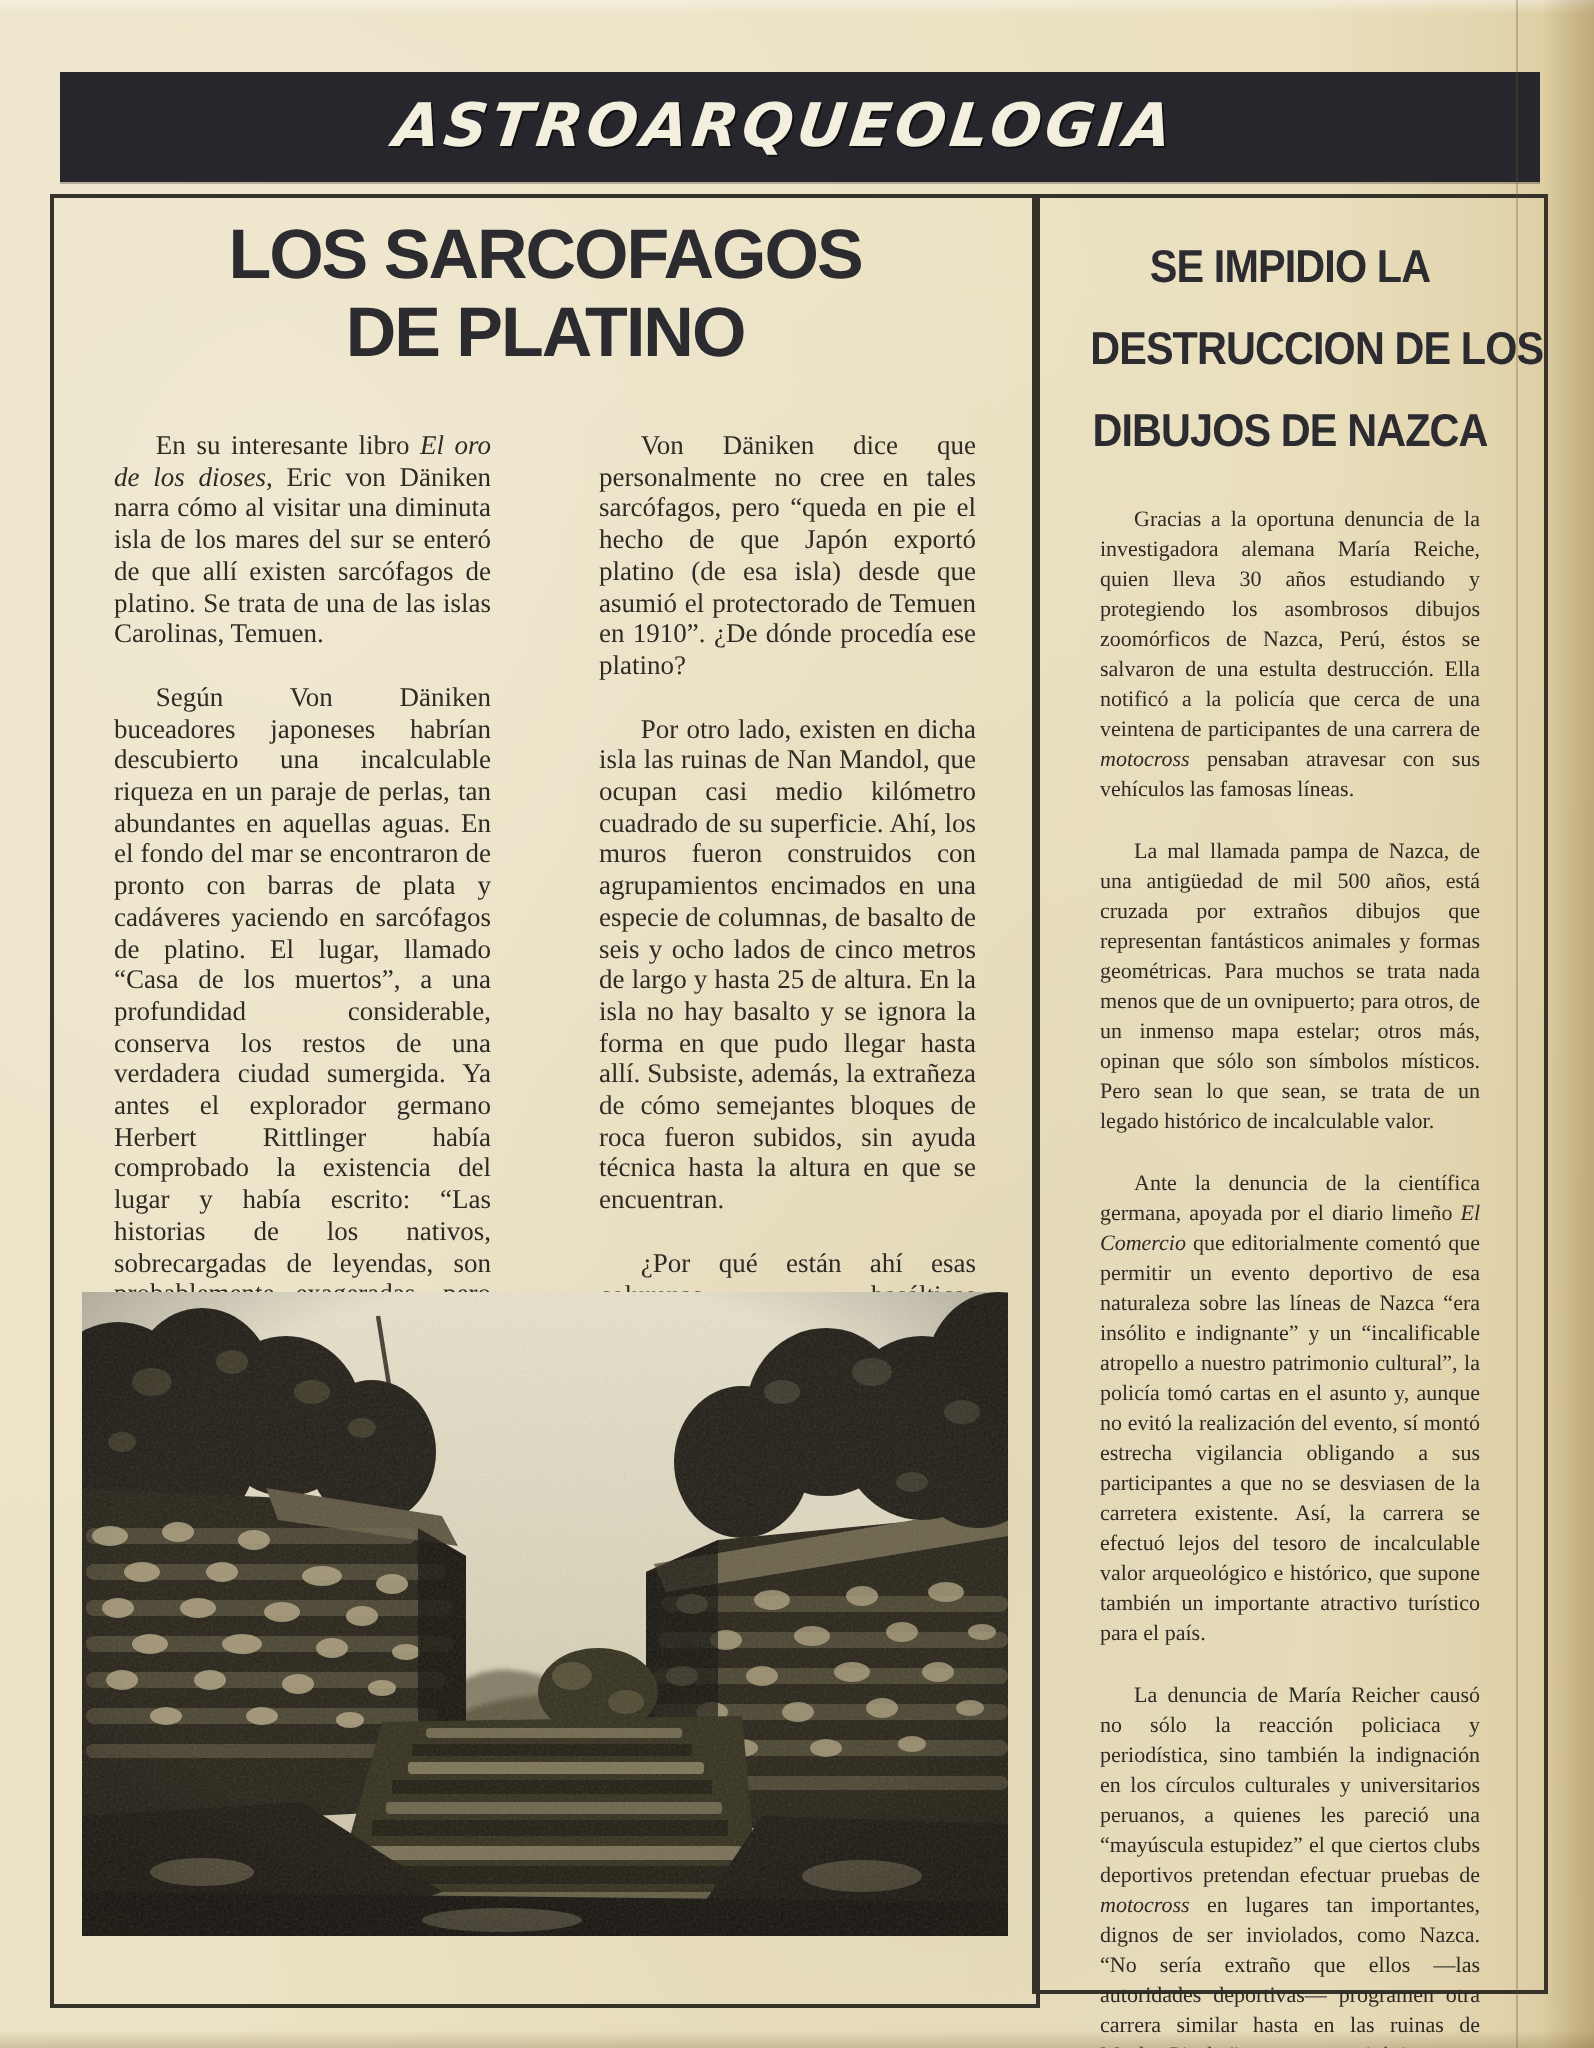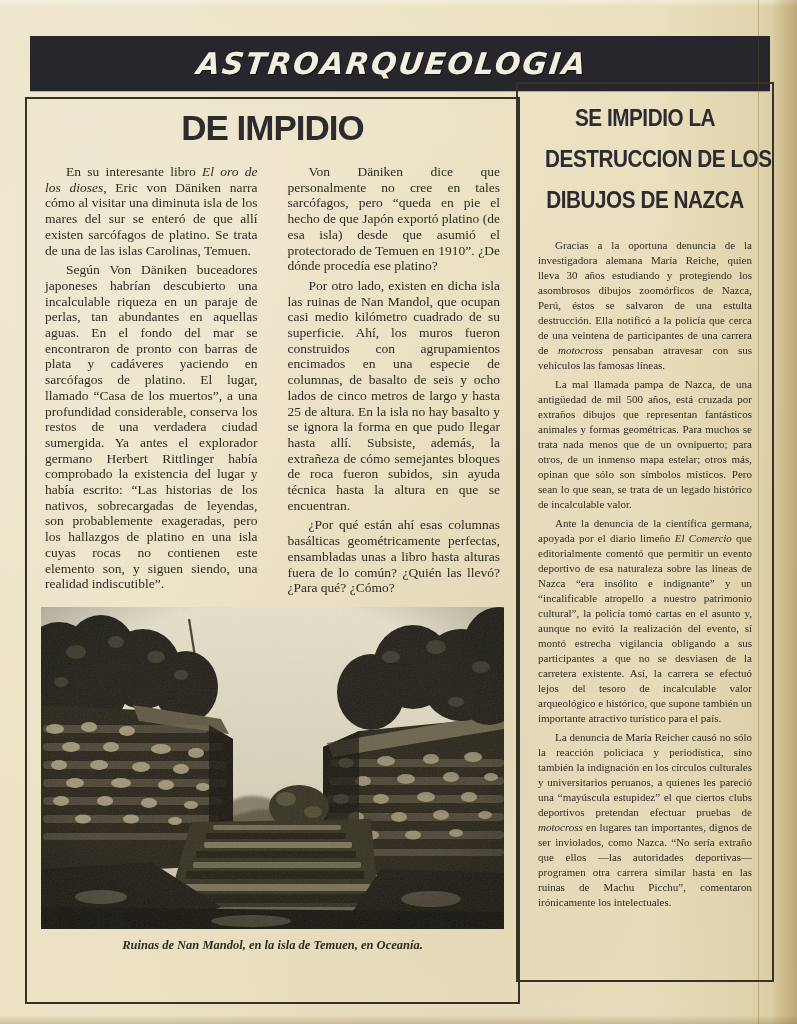--- a/index.html
+++ b/index.html
@@ -44,21 +44,21 @@
     text-shadow:1px 1px 0 rgba(0,0,0,0.55);
     white-space:nowrap;
   }
 
   
   .box-left{
     position:absolute;left:25px;top:97px;width:491px;height:903px;
     border:2px solid #35322a;
   }
   .box-right{
-    position:absolute;left:516px;top:82px;width:254px;height:896px;
+    position:absolute;left:516px;top:97px;width:254px;height:896px;
     border:2px solid #35322a;
   }
 
   
   .main-title{
     margin:9px 6px 0;
     text-align:center;
     font-family:"Liberation Sans", sans-serif;
     font-weight:bold;
     font-size:35px;line-height:39px;letter-spacing:-1px;
@@ -69,21 +69,21 @@
     display:flex;gap:22px;
     padding:0 14px;margin-top:13px;
     height:447px;overflow:hidden;
   }
   .col{
     flex:1;
     font-size:13.5px;line-height:15.7px;
     text-align:justify;
     hyphens:auto;-webkit-hyphens:auto;
   }
-  .para{margin:4px;text-indent:1.55em;}
+  .para{margin:16px;text-indent:1.55em;}
   .figure{margin:0 14px;}
   .photo-svg{display:block;width:463px;height:322px;background:#cfc8ae;}
   .caption{
     text-align:center;
     font-style:italic;font-weight:bold;
     font-size:12.5px;
     margin-top:9px;
     color:#2e2b25;
   }
 
@@ -110,21 +110,22 @@
 <div class="page">
 
   <div class="edge-top"></div>
 
   <div class="banner">
     <span class="banner-text">ASTROARQUEOLOGIA</span>
   </div>
 
   <section class="box-left">
     <h1 class="main-title">
-      <span class="tline">DE IMPIDIO</span>
+      <span class="tline">LOS SARCOFAGOS</span>
+      <span class="tline">DE PLATINO</span>
     </h1>
 
     <div class="cols">
       <div class="col">
           <p class="para"><span>En su interesante libro </span><i>El oro de los dioses</i><span>, Eric von Däniken narra cómo al visitar una diminuta isla de los mares del sur se enteró de que allí existen sarcófagos de platino. Se trata de una de las islas Carolinas, Temuen.</span></p>
           <p class="para"><span>Según Von Däniken buceadores japoneses habrían descubierto una incalculable riqueza en un paraje de perlas, tan abundantes en aquellas aguas. En el fondo del mar se encontraron de pronto con barras de plata y cadáveres yaciendo en sarcófagos de platino. El lugar, llamado “Casa de los muertos”, a una profundidad considerable, conserva los restos de una verdadera ciudad sumergida. Ya antes el explorador germano Herbert Rittlinger había comprobado la existencia del lugar y había escrito: “Las historias de los nativos, sobrecargadas de leyendas, son probablemente exageradas, pero los hallazgos de platino en una isla cuyas rocas no contienen este elemento son, y siguen siendo, una realidad indiscutible”.</span></p>
         </div>
       <div class="col">
           <p class="para"><span>Von Däniken dice que personalmente no cree en tales sarcófagos, pero “queda en pie el hecho de que Japón exportó platino (de esa isla) desde que asumió el protectorado de Temuen en 1910”. ¿De dónde procedía ese platino?</span></p>
           <p class="para"><span>Por otro lado, existen en dicha isla las ruinas de Nan Mandol, que ocupan casi medio kilómetro cuadrado de su superficie. Ahí, los muros fueron construidos con agrupamientos encimados en una especie de columnas, de basalto de seis y ocho lados de cinco metros de largo y hasta 25 de altura. En la isla no hay basalto y se ignora la forma en que pudo llegar hasta allí. Subsiste, además, la extrañeza de cómo semejantes bloques de roca fueron subidos, sin ayuda técnica hasta la altura en que se encuentran.</span></p>
@@ -290,21 +291,20 @@
           <path d="M463 266 L340 262 L300 322 L463 322 Z" fill="#1f1c14"></path>
           <path d="M0 300 L463 305 L463 322 L0 322 Z" fill="#191610"></path>
           <ellipse cx="60" cy="290" rx="26" ry="7" fill="#8d8266" opacity="0.5"></ellipse>
           <ellipse cx="390" cy="292" rx="30" ry="8" fill="#8d8266" opacity="0.45"></ellipse>
           <ellipse cx="210" cy="314" rx="40" ry="6" fill="#7a7158" opacity="0.5"></ellipse>
         </g>
 
         <rect width="463" height="322" fill="url(#vig)"></rect>
         <rect width="463" height="322" filter="url(#grain)" opacity="0.14"></rect>
       </svg>
-      <figcaption class="caption">Ruinas de Nan Mandol, en la isla de Temuen, en Oceanía.</figcaption>
     </figure>
   </section>
 
   <aside class="box-right">
     <div class="right-inner">
       <h2 class="right-title">
         <span class="tline">SE IMPIDIO LA</span>
         <span class="tline">DESTRUCCION DE LOS</span>
         <span class="tline">DIBUJOS DE NAZCA</span>
       </h2>

